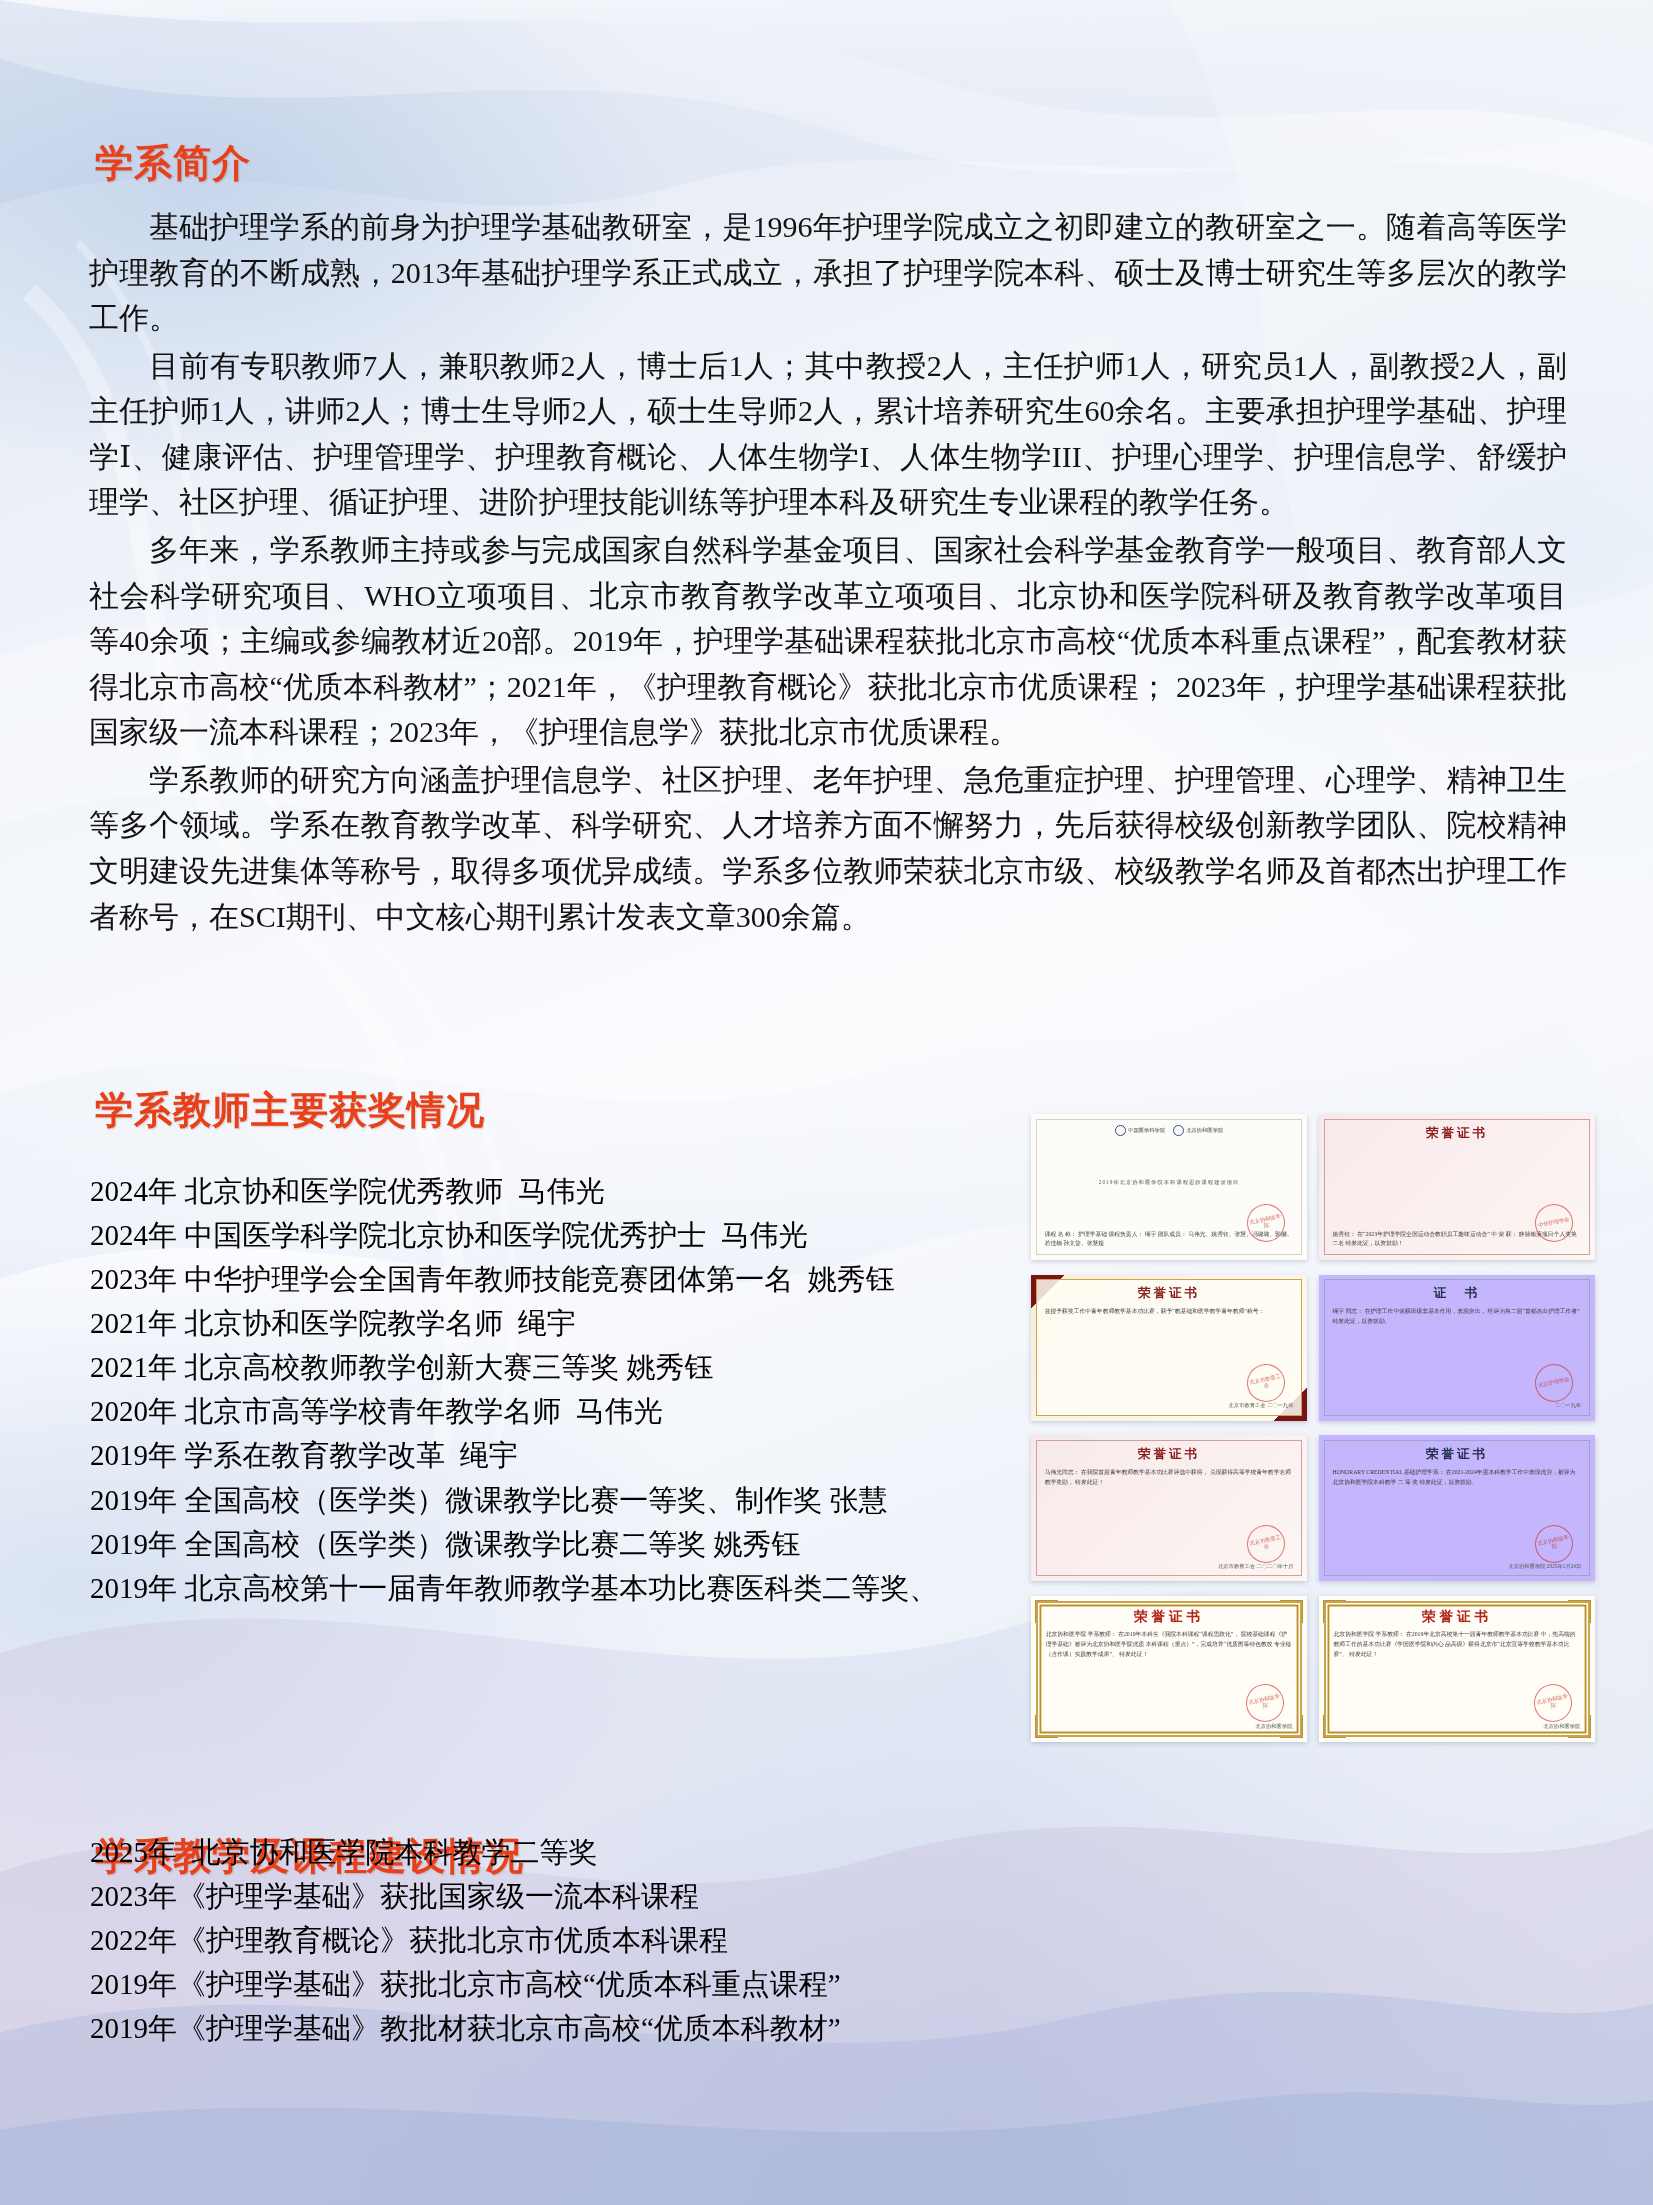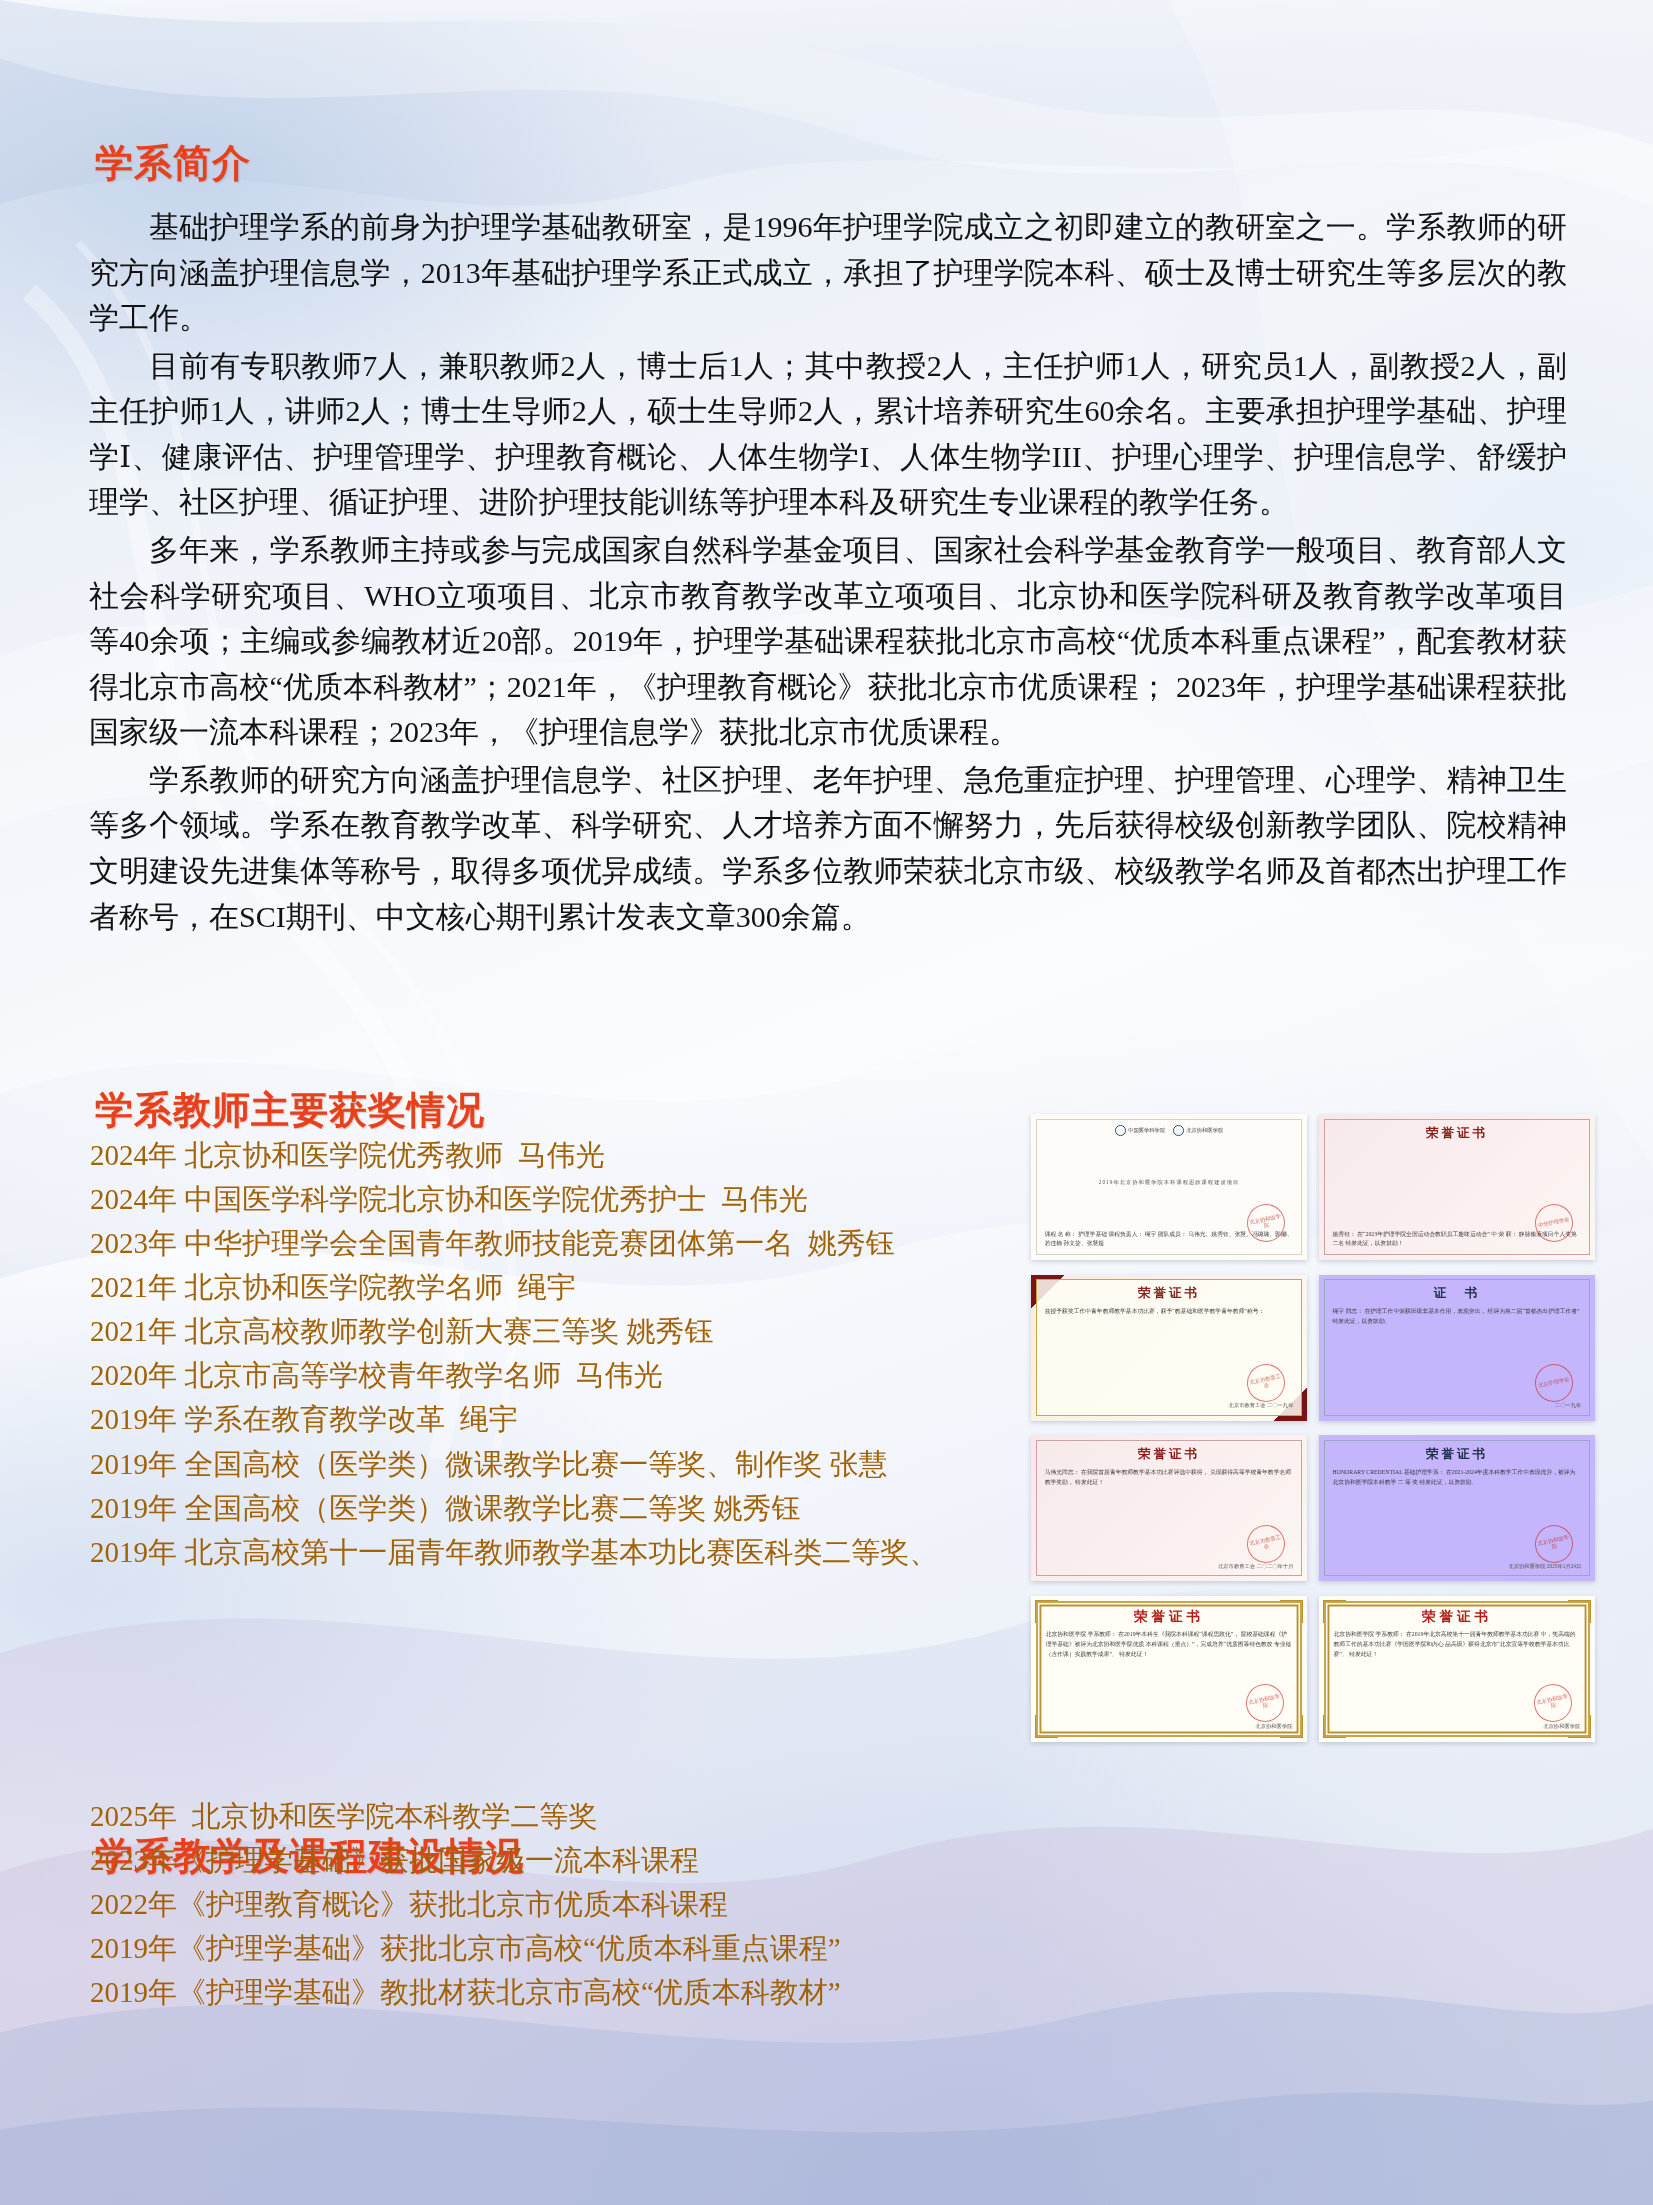--- a/index.html
+++ b/index.html
@@ -67,21 +67,22 @@
   .intro p {
     margin: 0 0 1.9px 0;
     text-indent: 2em;
   }
 
   
   .list {
     position: absolute;
     font-size: 29px;
     line-height: 1.52;
-    color: #a16207;
+    color: #000000;
+    margin-top: 36px;
   }
   .list .row { white-space: pre; }
   .list .row.indent { padding-left: 54px; }
 
   #awards-list { left: 90px; top: 1133px; width: 973px; }
   #teaching-list { left: 90px; top: 1794px; width: 973px; }
 
   
   .gallery {
     position: absolute;
@@ -232,21 +233,21 @@
     <path d="M60,600 C400,900 200,1500 600,1900 C900,2200 1000,2600 900,3000" stroke="#ffffff" stroke-width="40" fill="none" opacity="0.35"></path>
     <path d="M160,500 C520,860 300,1460 720,1880 C1000,2160 1120,2560 1020,2980" stroke="#ffffff" stroke-width="16" fill="none" opacity="0.3"></path>
   </svg>
 </div>
 
 <div class="page">
 
   <h1 class="section-title" id="title-intro">学系简介</h1>
 
   <div class="intro">
-    <p>基础护理学系的前身为护理学基础教研室，是1996年护理学院成立之初即建立的教研室之一。学系教师的研究方向涵盖护理信息学，2013年基础护理学系正式成立，承担了护理学院本科、硕士及博士研究生等多层次的教学工作。</p>
+    <p>基础护理学系的前身为护理学基础教研室，是1996年护理学院成立之初即建立的教研室之一。随着高等医学护理教育的不断成熟，2013年基础护理学系正式成立，承担了护理学院本科、硕士及博士研究生等多层次的教学工作。</p>
     <p>目前有专职教师7人，兼职教师2人，博士后1人；其中教授2人，主任护师1人，研究员1人，副教授2人，副主任护师1人，讲师2人；博士生导师2人，硕士生导师2人，累计培养研究生60余名。主要承担护理学基础、护理学Ⅰ、健康评估、护理管理学、护理教育概论、人体生物学I、人体生物学III、护理心理学、护理信息学、舒缓护理学、社区护理、循证护理、进阶护理技能训练等护理本科及研究生专业课程的教学任务。</p>
     <p>多年来，学系教师主持或参与完成国家自然科学基金项目、国家社会科学基金教育学一般项目、教育部人文社会科学研究项目、WHO立项项目、北京市教育教学改革立项项目、北京协和医学院科研及教育教学改革项目等40余项；主编或参编教材近20部。2019年，护理学基础课程获批北京市高校“优质本科重点课程”，配套教材获得北京市高校“优质本科教材”；2021年，《护理教育概论》获批北京市优质课程； 2023年，护理学基础课程获批国家级一流本科课程；2023年，《护理信息学》获批北京市优质课程。</p>
     <p>学系教师的研究方向涵盖护理信息学、社区护理、老年护理、急危重症护理、护理管理、心理学、精神卫生等多个领域。学系在教育教学改革、科学研究、人才培养方面不懈努力，先后获得校级创新教学团队、院校精神文明建设先进集体等称号，取得多项优异成绩。学系多位教师荣获北京市级、校级教学名师及首都杰出护理工作者称号，在SCI期刊、中文核心期刊累计发表文章300余篇。</p>
   </div>
 
   <h1 class="section-title" id="title-awards">学系教师主要获奖情况</h1>
 
   <div class="list" id="awards-list">
     <div class="row">2024年 北京协和医学院优秀教师  马伟光</div>
     <div class="row">2024年 中国医学科学院北京协和医学院优秀护士  马伟光</div>

